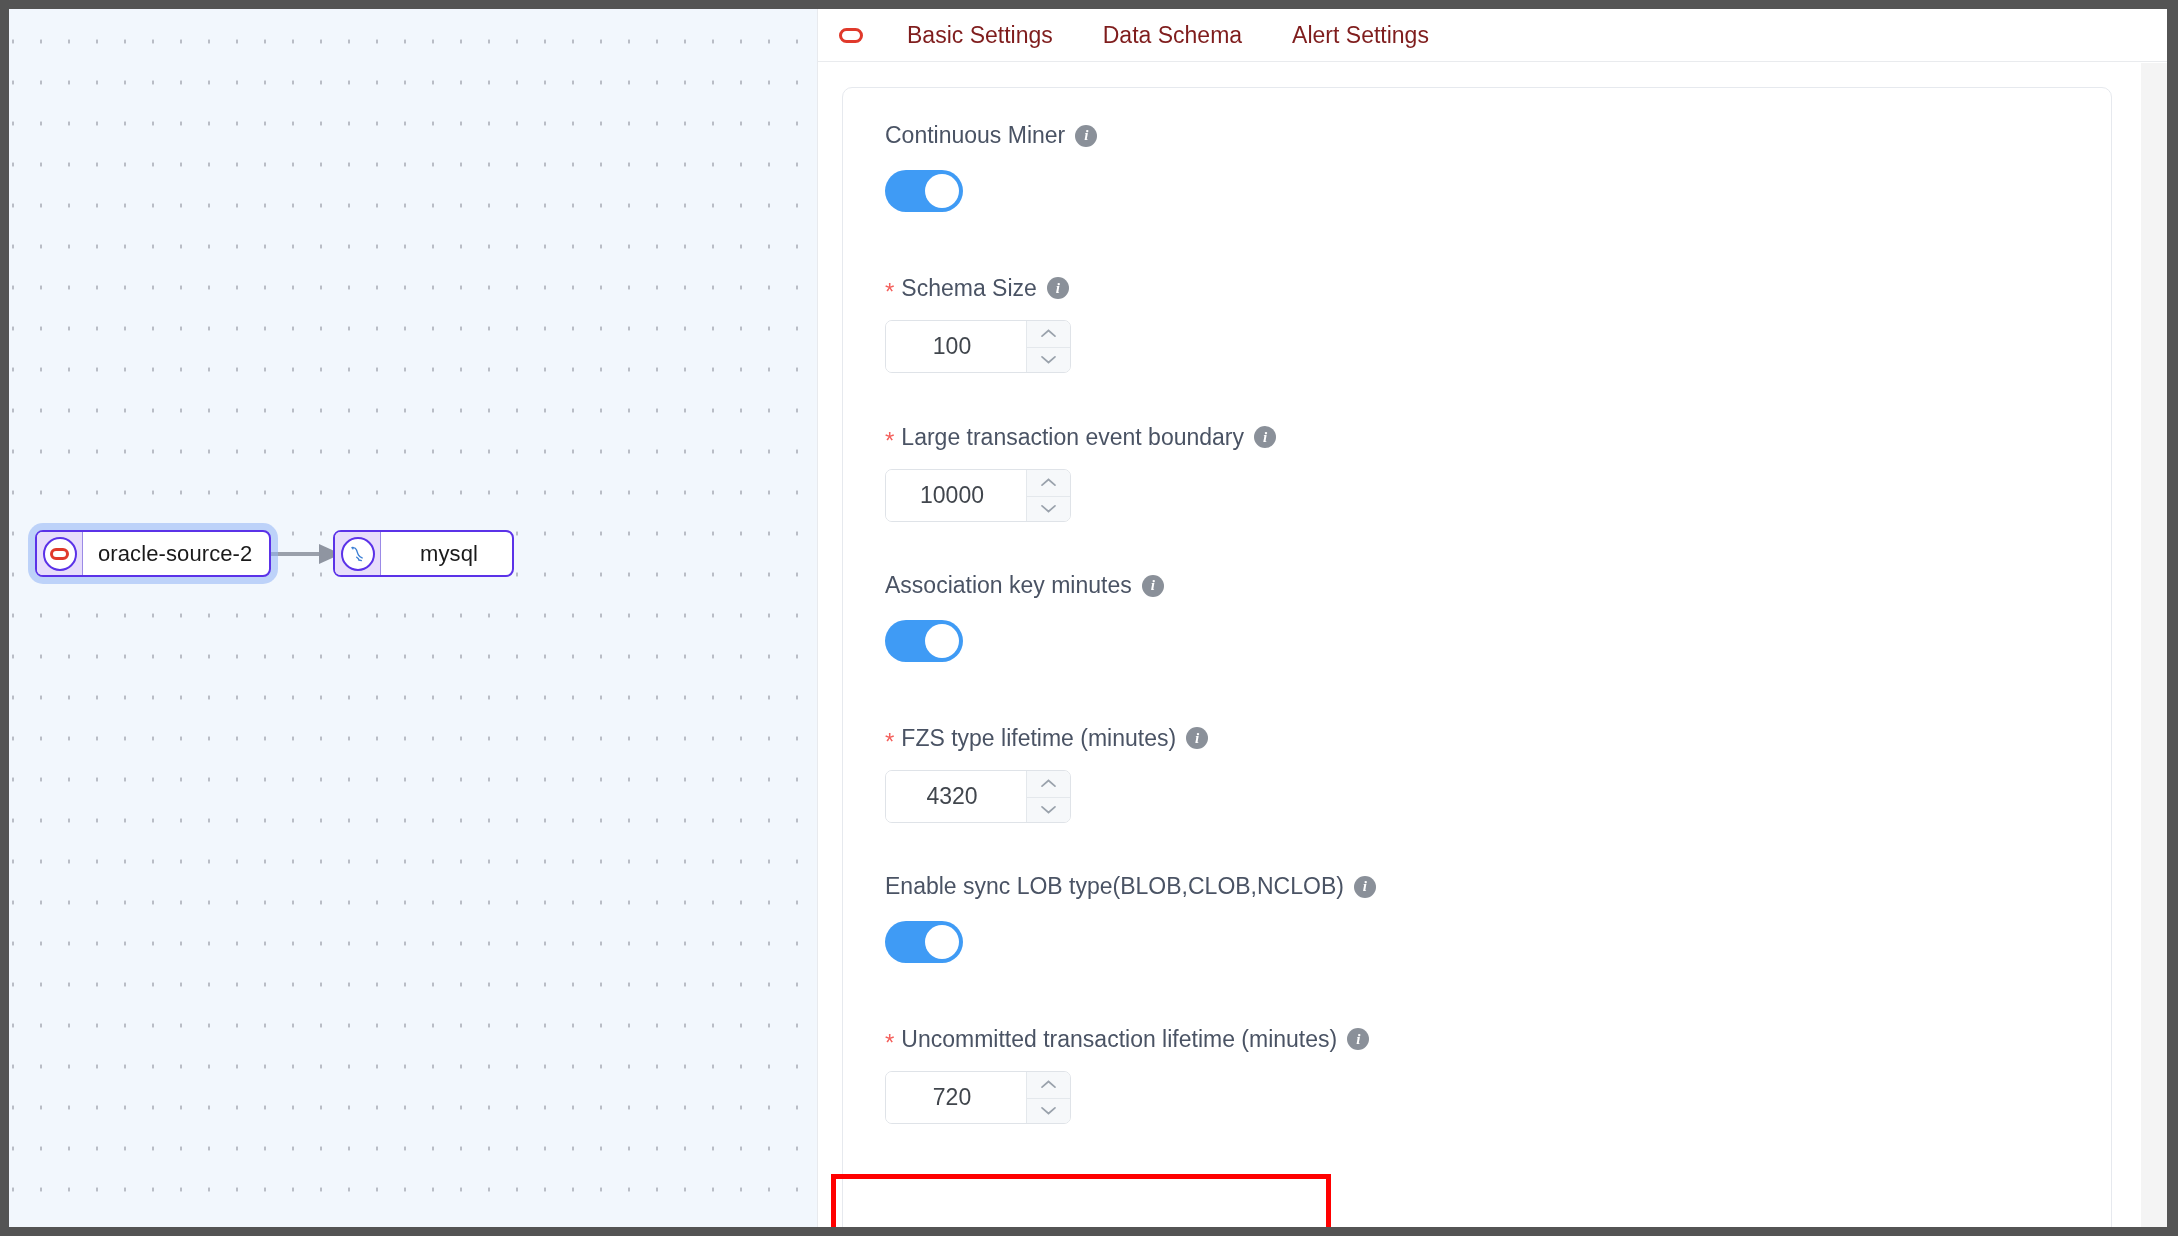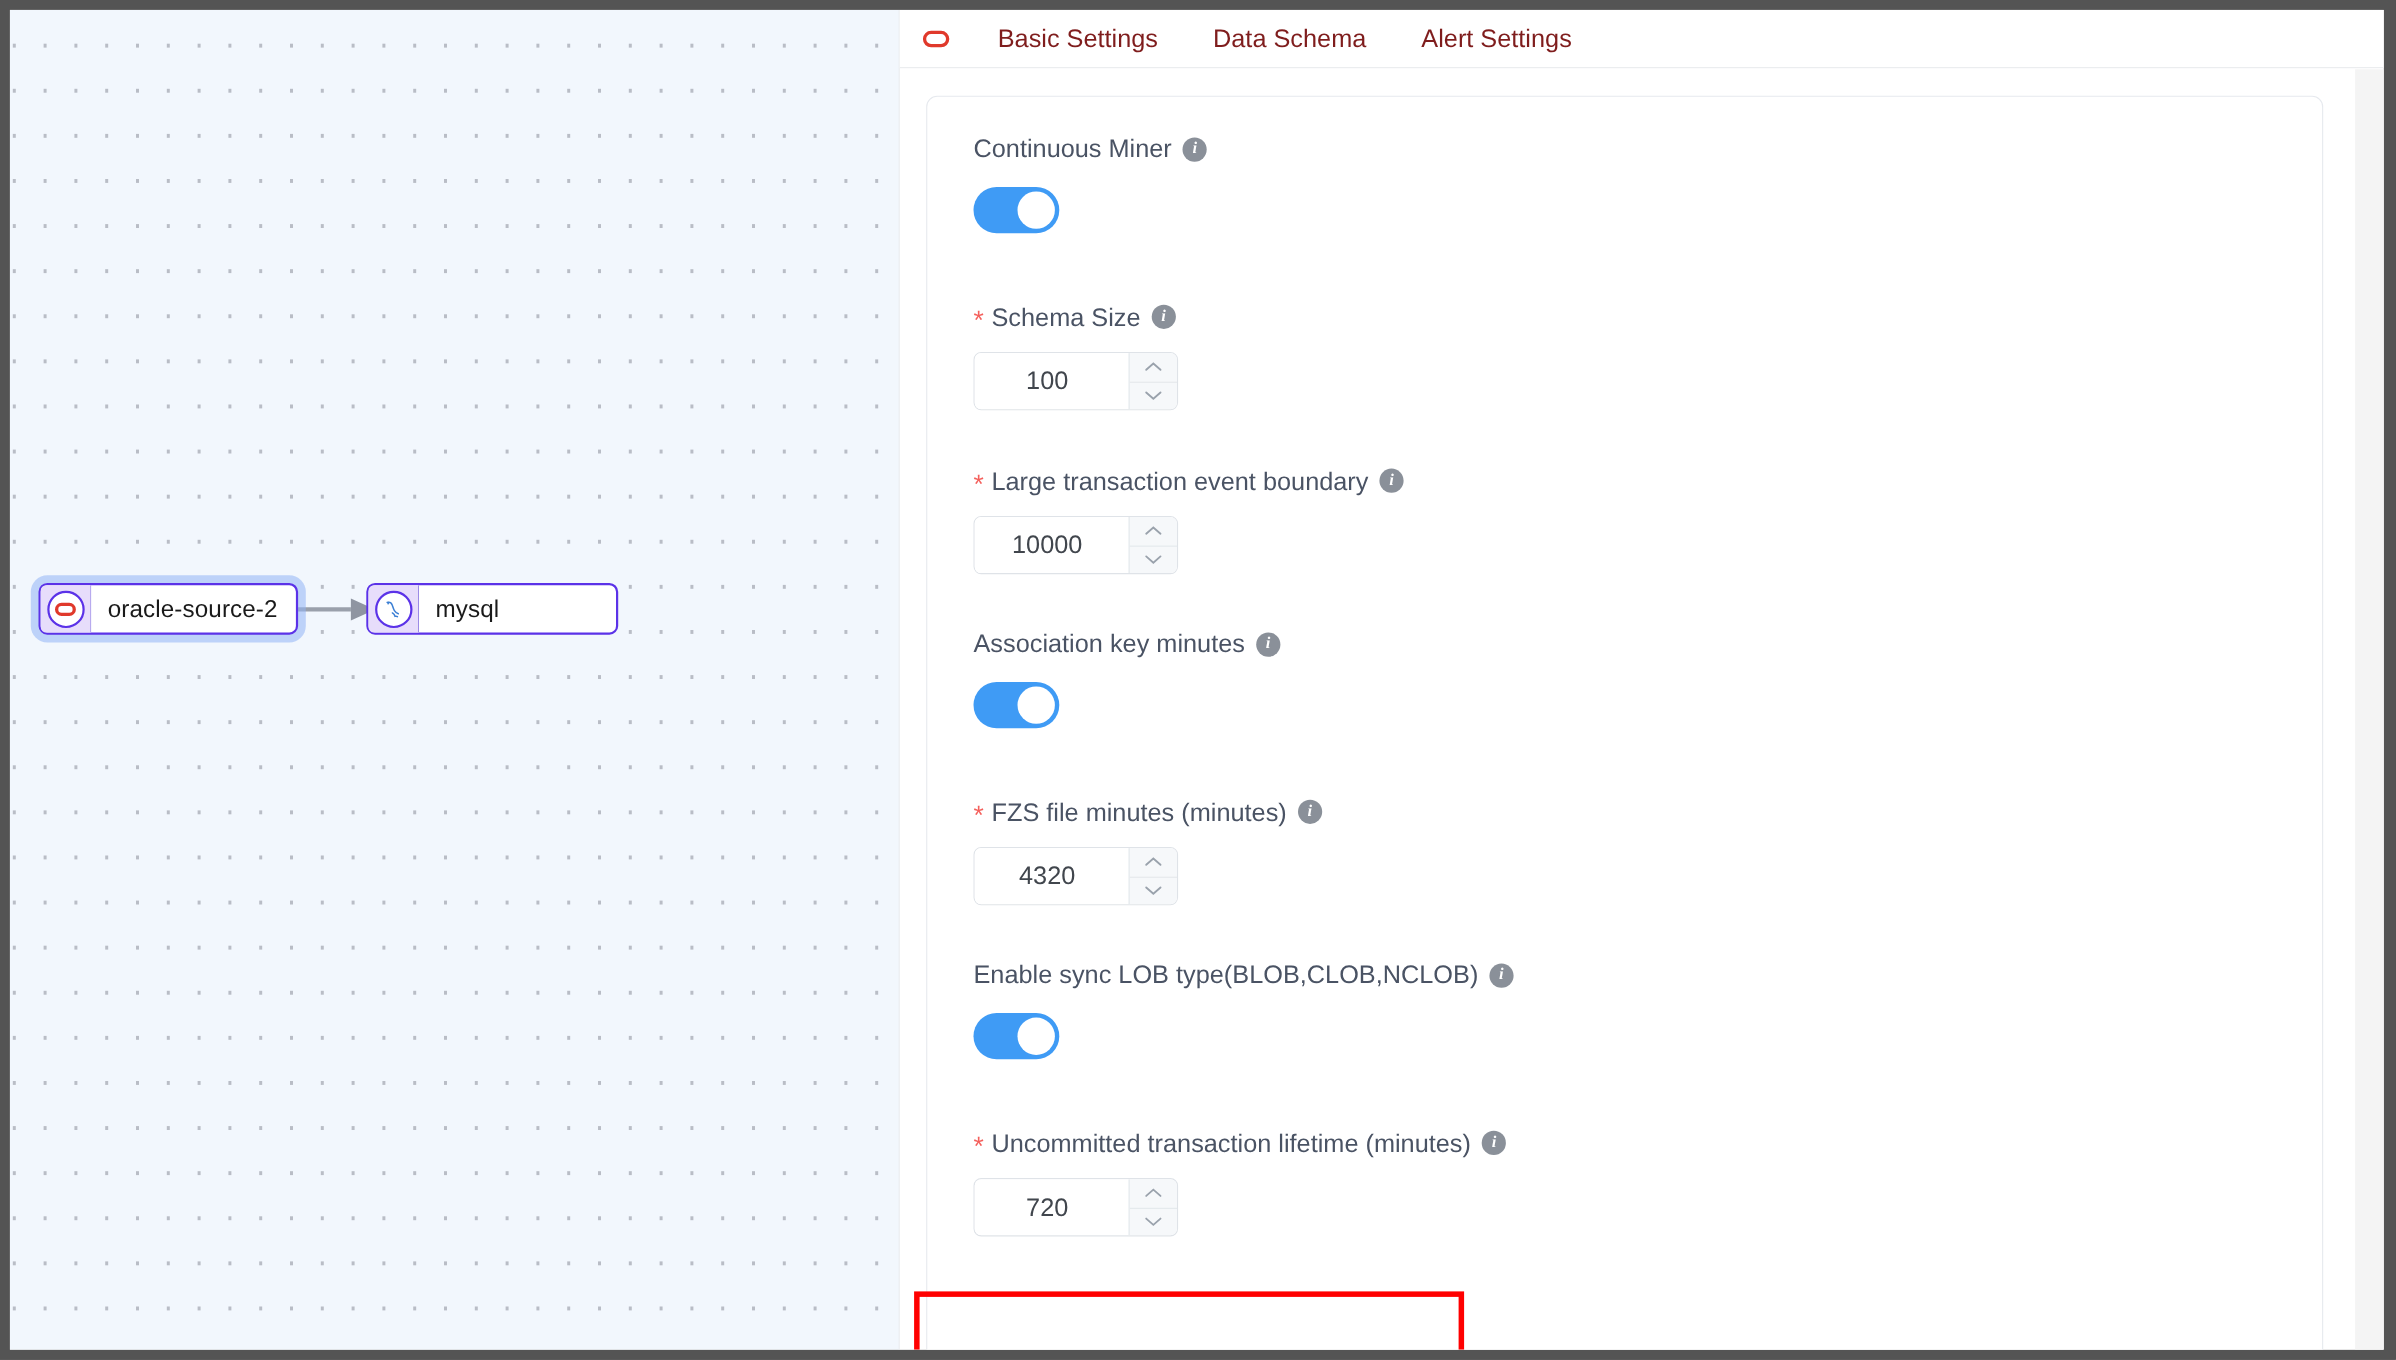--- a/index.html
+++ b/index.html
@@ -80,21 +80,21 @@
     border-radius: 7px;
   }
   .node-label {
     padding: 0 16px 0 15px;
     font-size: 22px;
     color: #1a1a1a;
     white-space: nowrap;
     letter-spacing: 0.1px;
   }
   #node-oracle { left: 26px; top: 521px; width: 236px; }
-  #node-mysql  { left: 324px; top: 521px; width: 229px; }
+  #node-mysql  { left: 324px; top: 521px; width: 181px; gap: 24px; }
 
   .edge-svg {
     position: absolute;
     left: 262px; top: 530px;
     width: 70px; height: 30px;
     overflow: visible;
   }
 
   
   .right-pane {
@@ -399,21 +399,21 @@
           <div class="toggle">
             <div class="knob"></div>
           </div>
         </div>
 
         <div class="gap-lg"></div>
 
         <div class="field">
           <div class="field-label">
             <span class="req-star">*</span>
-            <span>FZS file minutes (minutes)</span>
+            <span>FZS type lifetime (minutes)</span>
             <span class="info-icon">i</span>
           </div>
           <div class="spinner">
             <input value="4320" style="">
             <div class="spinner-btns">
               <div class="spin-btn">
                 <svg width="17" height="11" viewBox="0 0 17 11">
                       <path d="M2 8.2L8.5 2.5L15 8.2" stroke="#9aa2ac" stroke-width="1.7" fill="none" stroke-linecap="round"></path>
                     </svg>
               </div>

